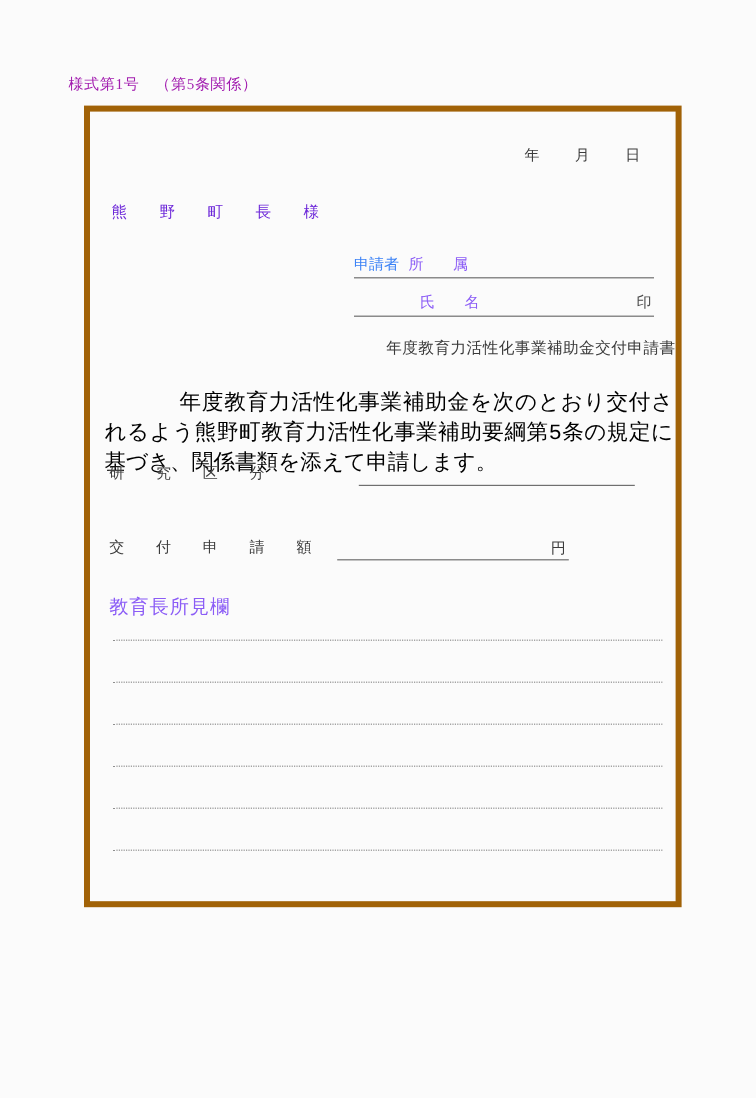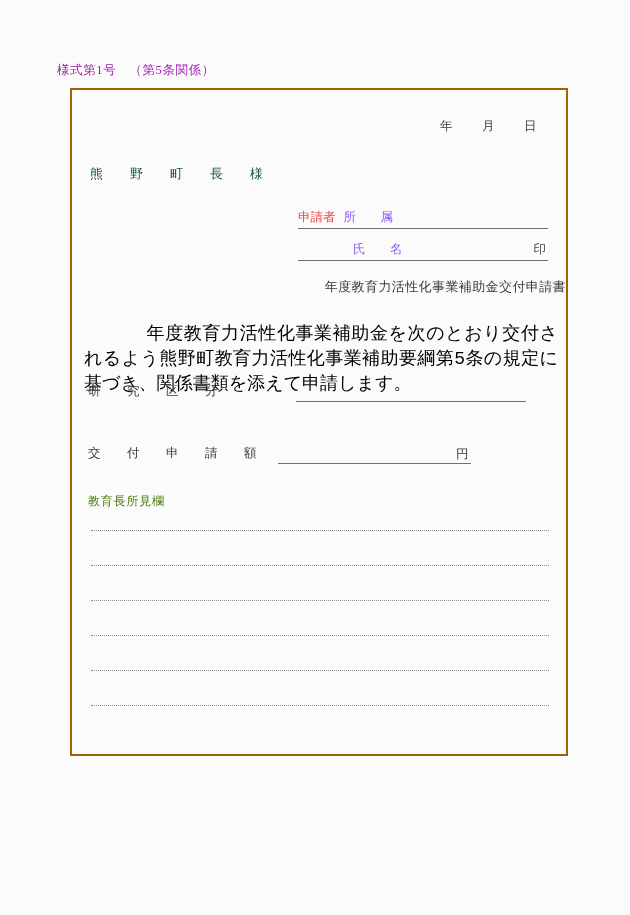--- a/index.html
+++ b/index.html
@@ -29,21 +29,21 @@
     color: #a21caf;
   }
 
   
   .sheet {
     position: absolute;
     left: 70px;
     top: 88px;
     width: 498px;
     height: 668px;
-    border: 2px solid #a16207;
+    border: 5px solid #a16207;
     box-sizing: border-box;
     background: transparent;
   }
 
   
   .date-line {
     position: absolute;
     left: 0;
     top: 28px;
     width: 100%;
@@ -62,21 +62,21 @@
     min-width: 20px;
   }
 
   
   .addressee {
     position: absolute;
     left: 18px;
     top: 75px;
     font-size: 13px;
     letter-spacing: 7px;
-    color: #14532d;
+    color: #6d28d9;
     white-space: nowrap;
   }
 
   
   .applicant {
     position: absolute;
     right: 18px;
     top: 118px;
     width: 250px;
   }
@@ -87,21 +87,21 @@
     height: 21px;
     box-sizing: border-box;
   }
   .app-row + .app-row {
     margin-top: 11px;
   }
   .app-prefix {
     font-size: 12.5px;
     white-space: nowrap;
     padding-bottom: 2px;
-    color: #ef4444;
+    color: #3b82f6;
   }
   .app-label {
     font-size: 12.5px;
     letter-spacing: 6px;
     white-space: nowrap;
     padding-bottom: 2px;
     padding-left: 8px;
     color: #8b5cf6;
   }
   .app-row.indented .app-label {
@@ -183,23 +183,23 @@
     font-size: 12.5px;
     line-height: 1;
     color: #3c3c3c;
   }
 
   
   .comments-heading {
     position: absolute;
     left: 16px;
     top: 403px;
-    font-size: 12px;
+    font-size: 16px;
     letter-spacing: 0.8px;
-    color: #4d7c0f;
+    color: #8b5cf6;
   }
   .comment-lines {
     position: absolute;
     left: 19px;
     top: 440px;
     width: 458px;
   }
   .comment-line {
     height: 0;
     border-top: 1px dotted #8e8e8e;

